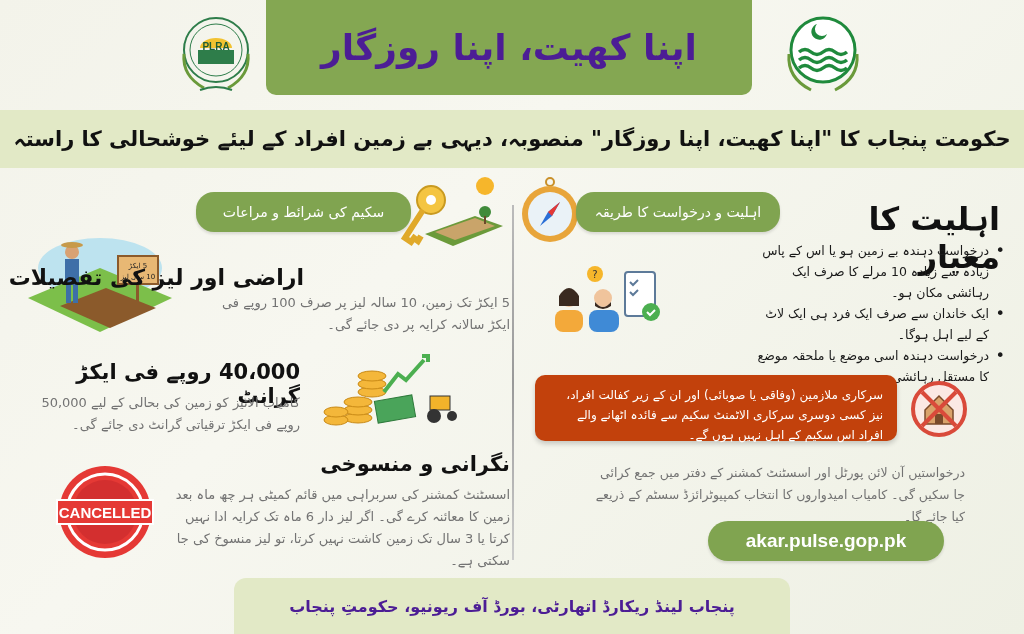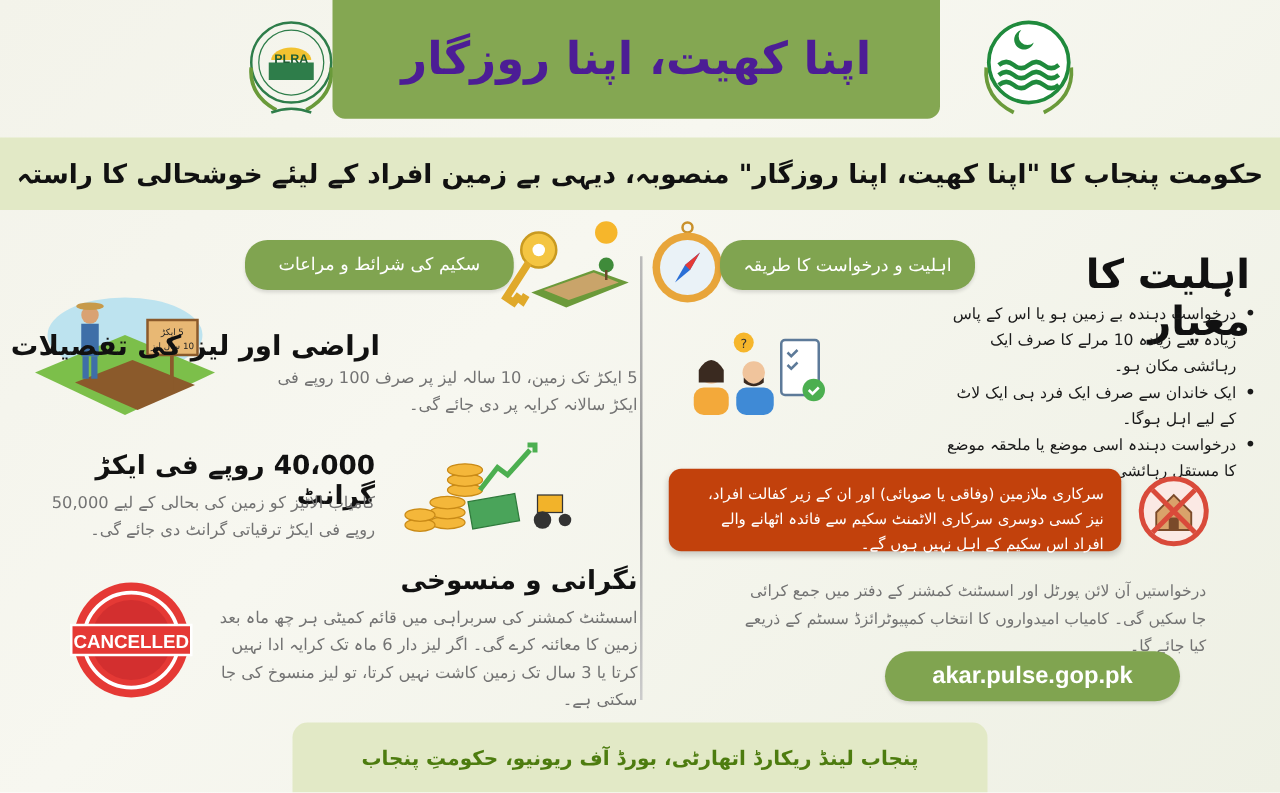--- a/index.html
+++ b/index.html
@@ -13,21 +13,21 @@
   .abs { position: absolute; }
 
   
   .title-banner {
     left: 266px; top: 0; width: 486px; height: 95px;
     background: #84a752; border-radius: 0 0 10px 10px;
     display: flex; align-items: center; justify-content: center;
     color: #4c1d95; font-weight: bold; font-size: 36px; direction: rtl;
   }
   .logo { width: 92px; height: 92px; border-radius: 50%; }
-  .logo-plra { left: 187px; top: 10px; text-align: center; }
+  .logo-plra { left: 170px; top: 10px; text-align: center; }
   .logo-punjab { left: 777px; top: 10px; }
 
   .subtitle-band {
     left: 0; top: 110px; width: 1024px; height: 58px;
     background: #e2e9c6;
     display: flex; align-items: center; justify-content: center;
     font-size: 21px; font-weight: bold; direction: rtl; color: #111;
   }
 
   .divider { left: 512px; top: 205px; width: 2px; height: 355px; background: linear-gradient(#bbb, #999, #ccc); }
@@ -72,21 +72,21 @@
     font-family: "Liberation Sans", sans-serif; font-size: 19px; font-weight: bold;
     display: flex; align-items: center; justify-content: center;
     box-shadow: 0 2px 3px rgba(0,0,0,0.12);
   }
 
   
   .footer-band {
     left: 234px; top: 578px; width: 556px; height: 56px;
     background: #e2e9c6; border-radius: 12px 12px 0 0;
     display: flex; align-items: center; justify-content: center;
-    font-size: 16px; font-weight: bold; direction: rtl; color: #4d7c0f;
+    font-size: 16px; font-weight: bold; direction: rtl; color: #4c1d95;
   }
 
   
   .illus { overflow: visible; }
 </style>
 </head>
 <body>
 
 <div class="abs logo logo-plra">
   <svg width="92" height="92" viewBox="0 0 92 92">

